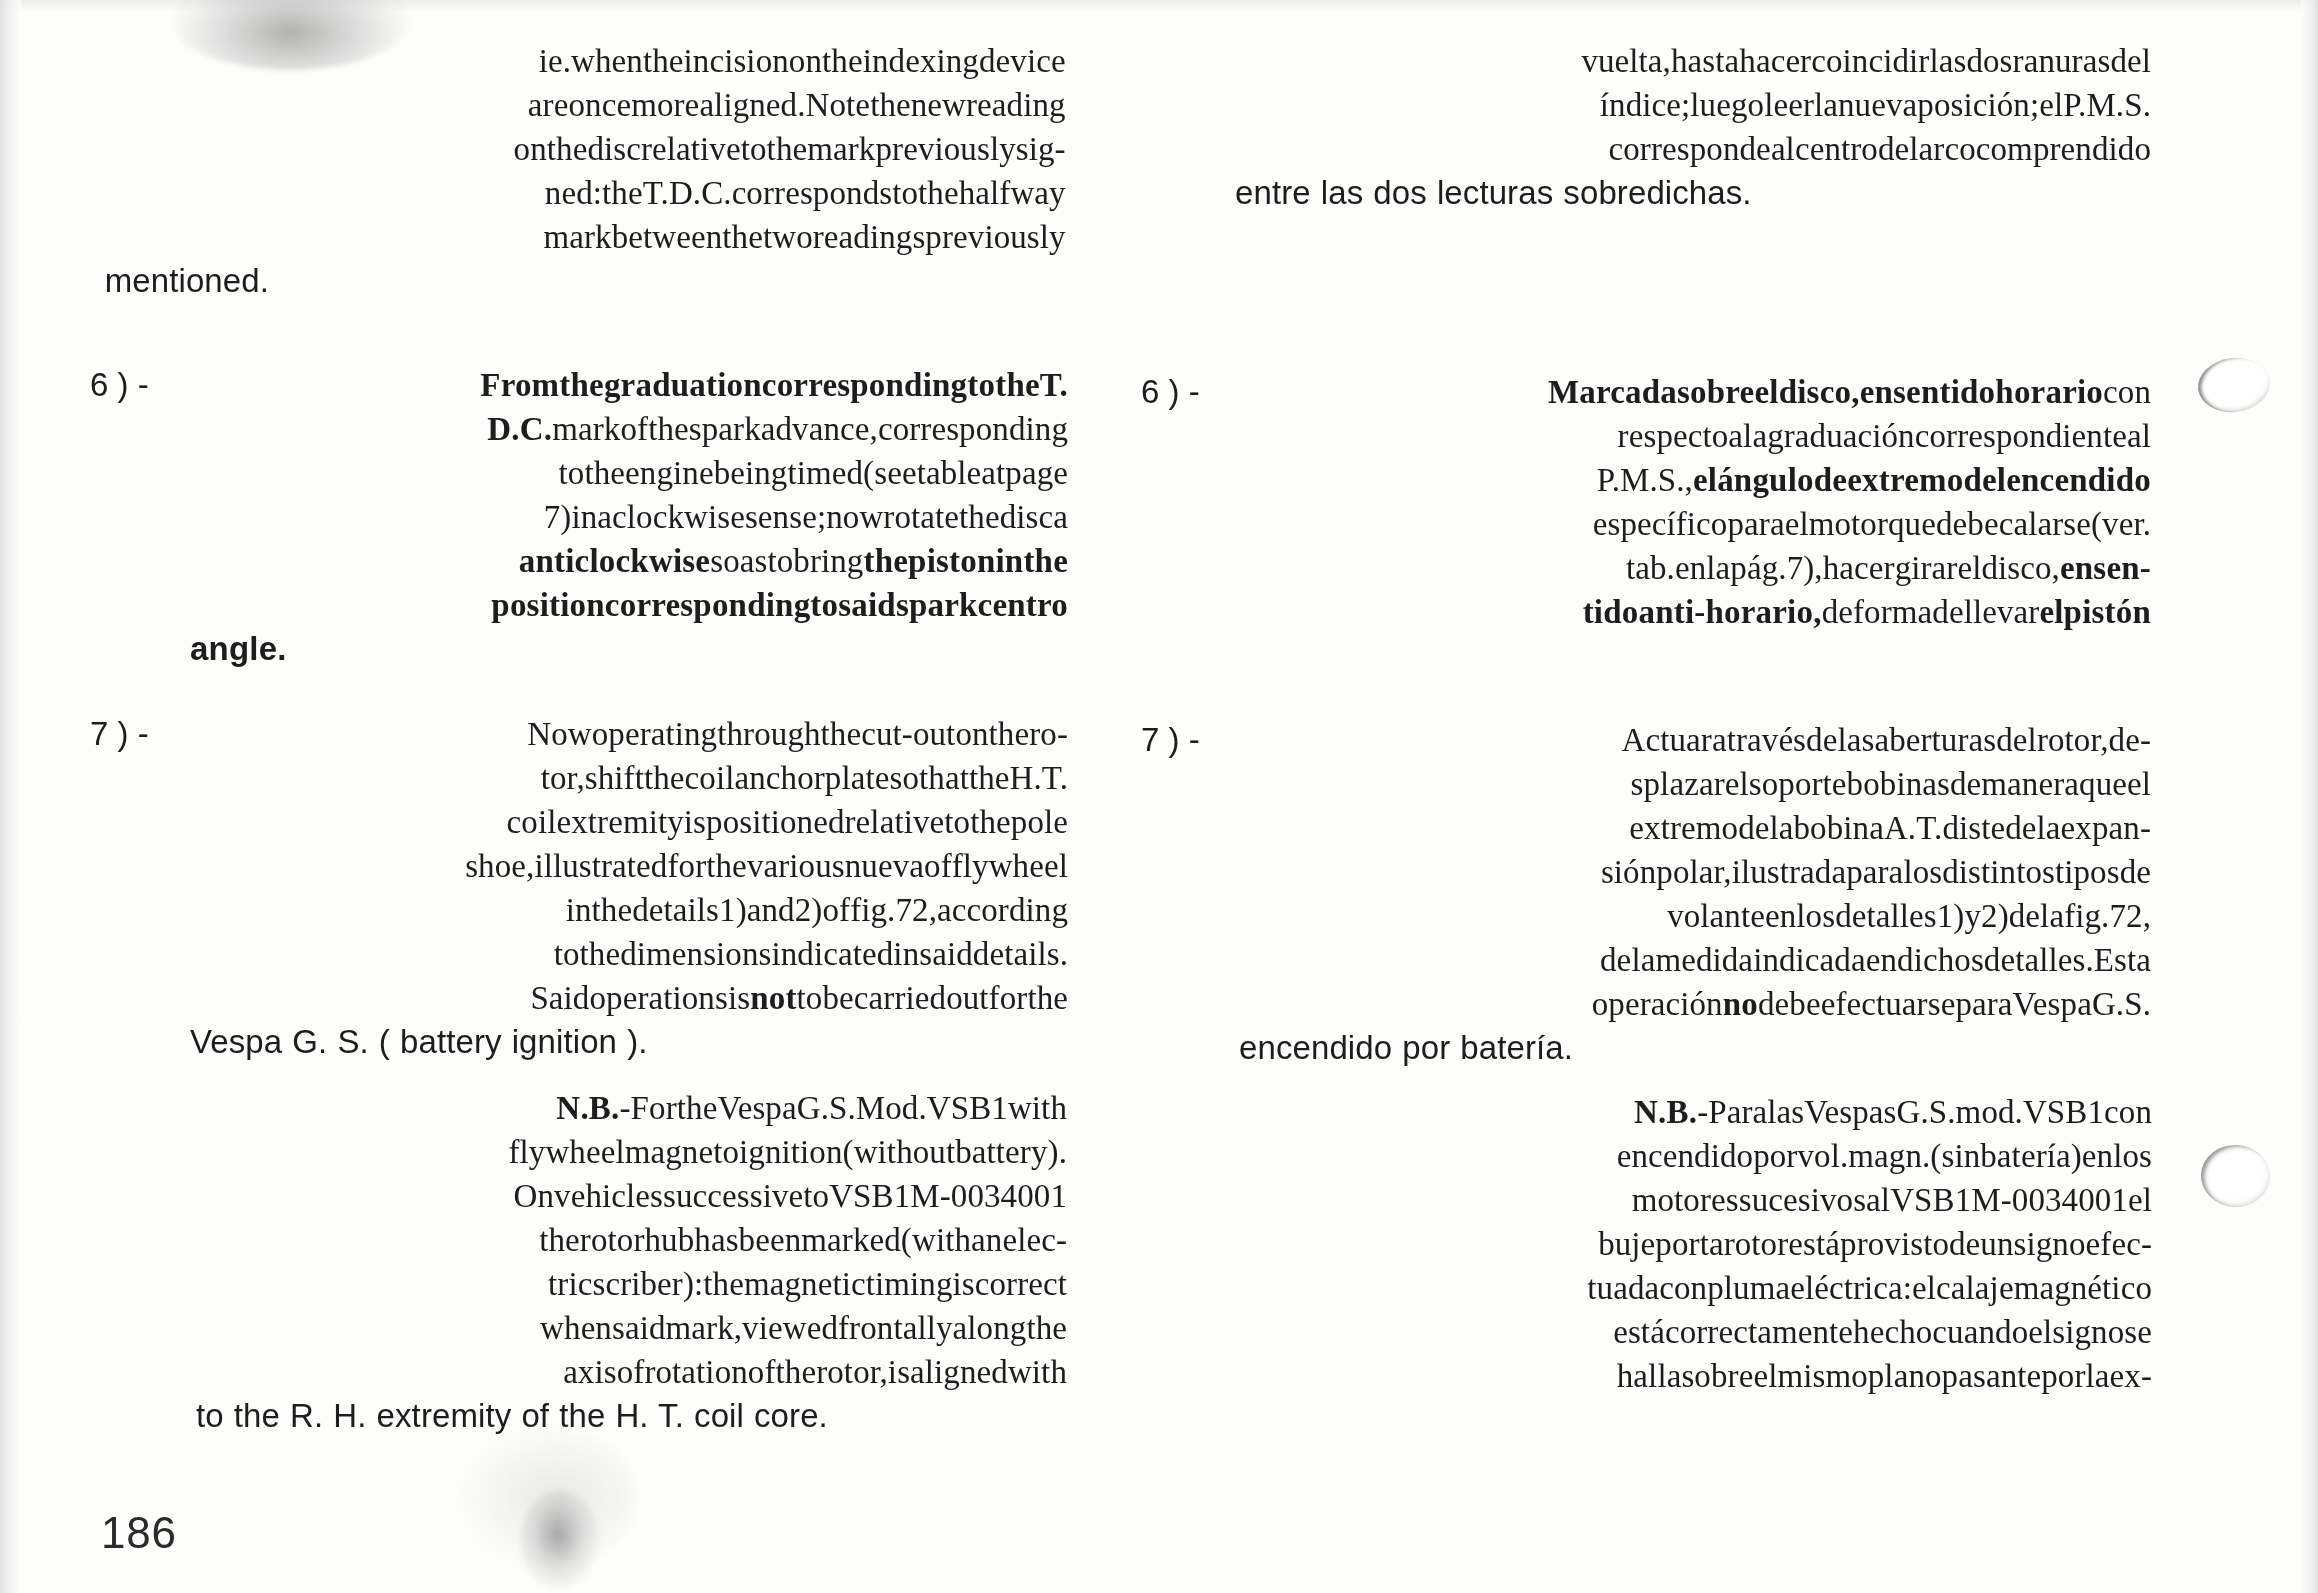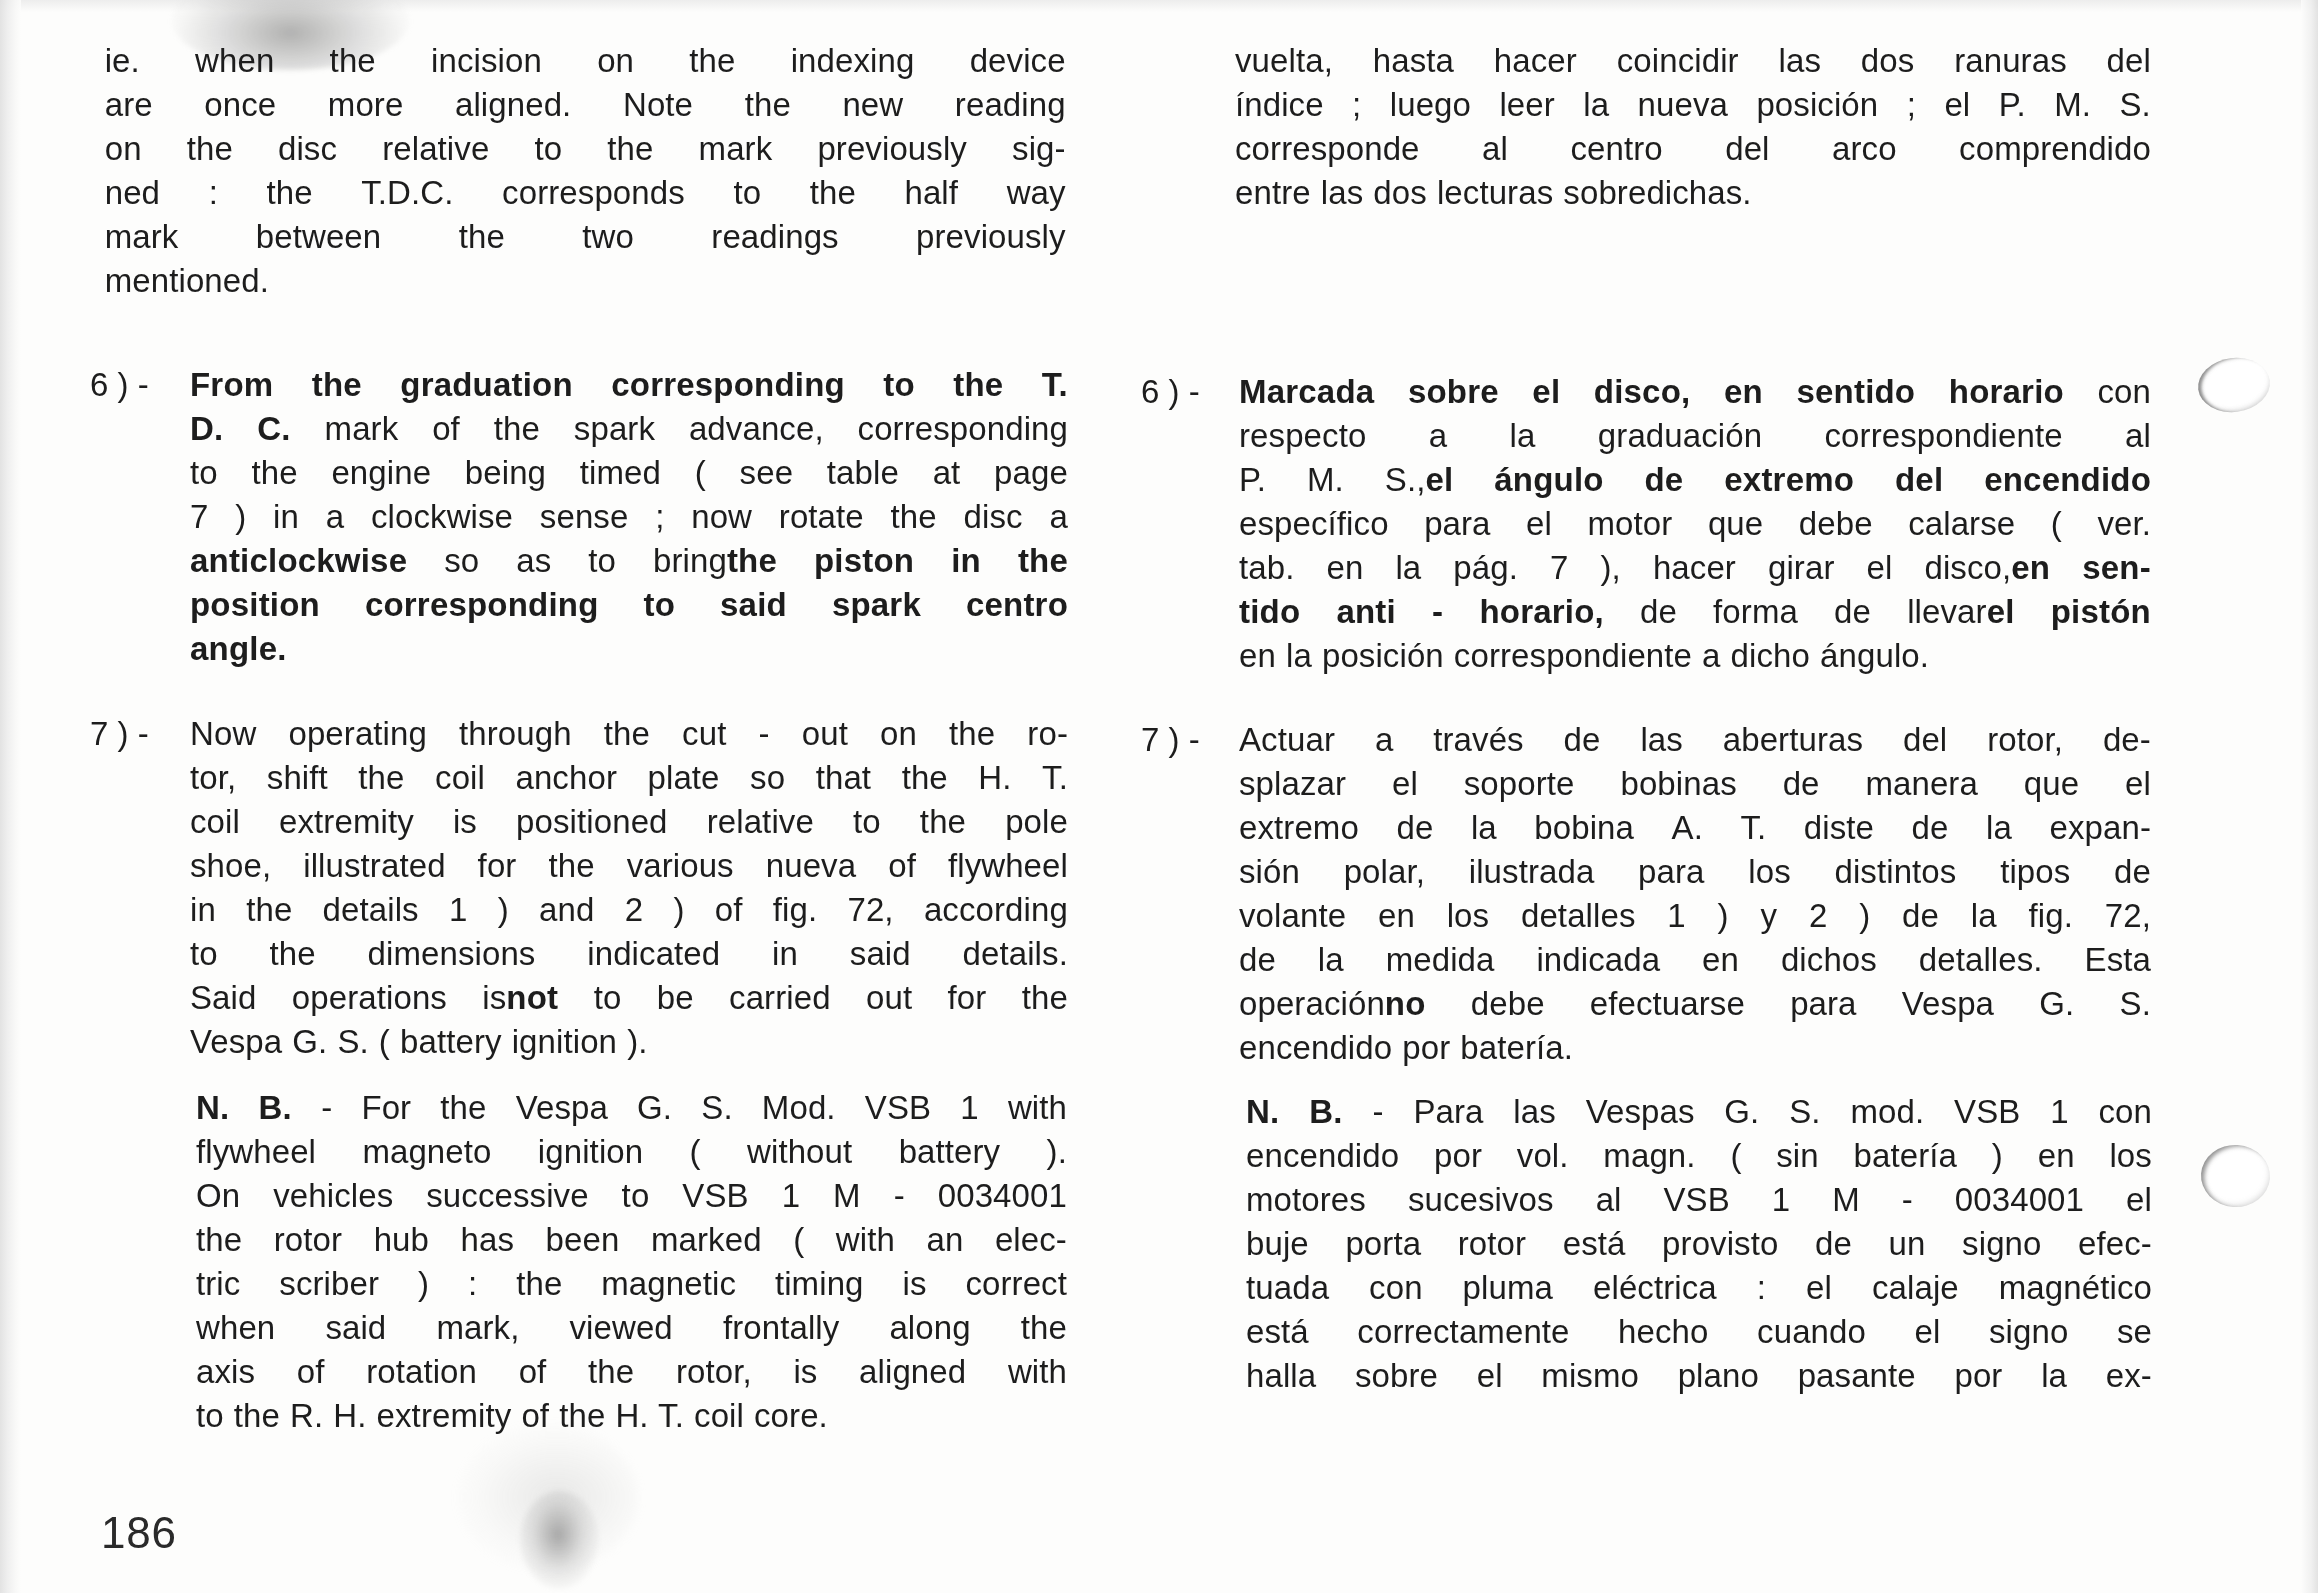--- a/index.html
+++ b/index.html
@@ -108,21 +108,22 @@
     text-justify: inter-word;
     word-spacing: 0.8px;
   }
   .para .ln {
     display: block;
     white-space: nowrap;
   }
   
   .para .ln.j {
     display: flex;
-    justify-content: space-between;
+    justify-content: flex-end;
+    font-family: Liberation Serif, serif;
   }
   .para .ln.j > span { display: inline-block; }
 
   .marker {
     position: absolute;
     left: 0;
     top: 0;
     width: 98px;
     font-size: 33px;
     line-height: 44px;
@@ -557,21 +558,20 @@
             <span class="b">tido</span>
             <span class="b">anti</span>
             <span class="b">-</span>
             <span class="b">horario,</span>
             <span>de</span>
             <span>forma</span>
             <span>de</span>
             <span><span>llevar</span><span class="b">el</span></span>
             <span class="b">pistón</span>
           </span>
-          <span class="ln"><span>en la posición correspondiente a dicho ángulo.</span></span>
         </div>
     </div>
 
     <div style="position:absolute; top:718px; left:0; width:1010px;">
       <div class="marker">7 ) -</div>
       <div class="para block-num">
           <span class="ln j">
             <span>Actuar</span>
             <span>a</span>
             <span>través</span>

